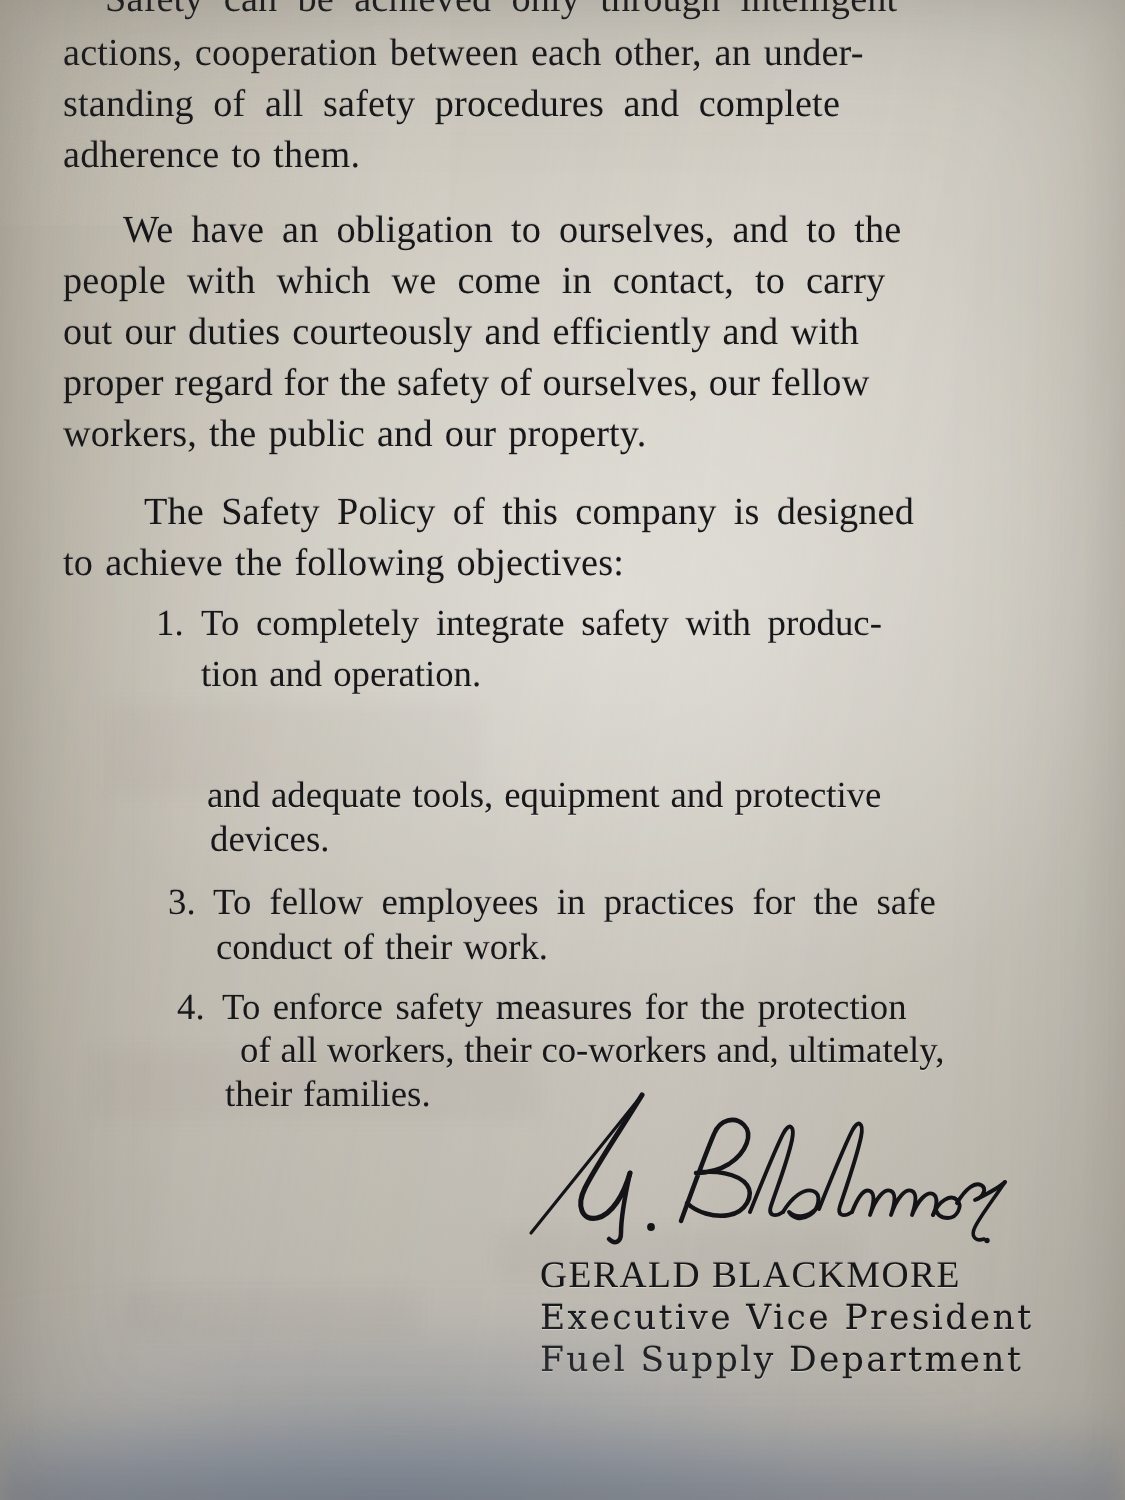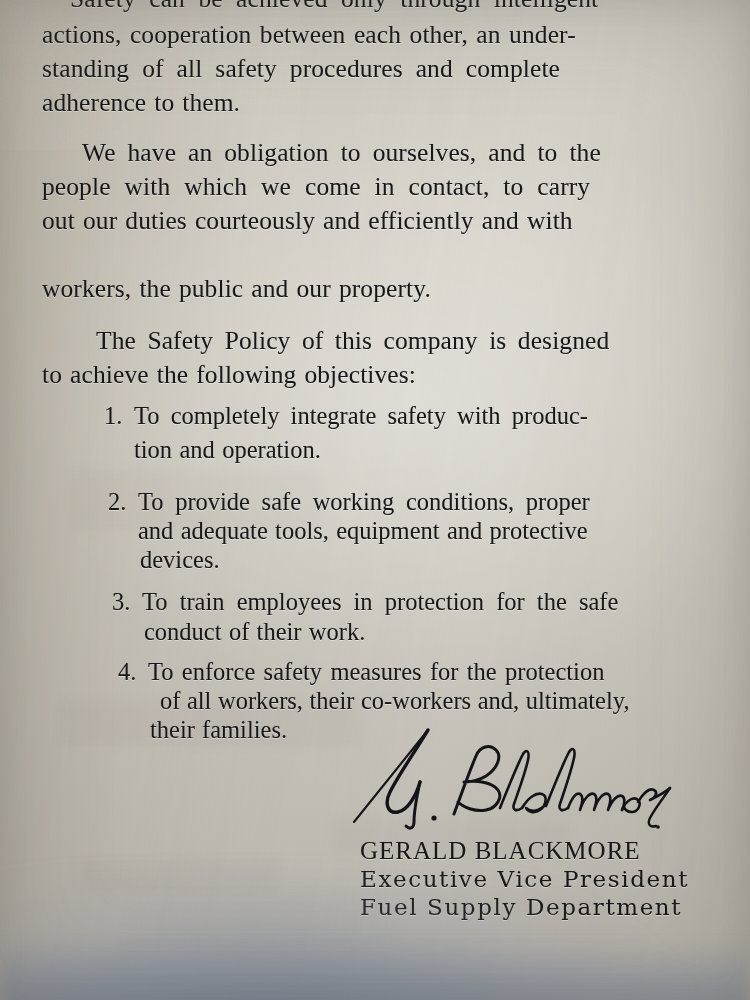--- a/index.html
+++ b/index.html
@@ -166,38 +166,36 @@
       <div class="ln body-ln" style="left:70px; top:-14px; word-spacing:7px;">Safety can be achieved only through intelligent</div>
     </div>
 
     <div class="ln body-ln" style="left:42px; top:22px; word-spacing:2.0px;">actions, cooperation between each other, an under-</div>
     <div class="ln body-ln" style="left:42px; top:56px; word-spacing:6.5px;">standing of all safety procedures and complete</div>
     <div class="ln body-ln" style="left:42px; top:90px; word-spacing:1.5px;">adherence to them.</div>
 
     <div class="ln body-ln" style="left:42px; top:174px; word-spacing:7.5px;">people with which we come in contact, to carry</div>
     <div class="ln body-ln" style="left:82px; top:140px; word-spacing:5.5px;">We have an obligation to ourselves, and to the</div>
     <div class="ln body-ln" style="left:42px; top:208px; word-spacing:1.6px;">out our duties courteously and efficiently and with</div>
+    <div class="ln body-ln" style="left:42px; top:242px; word-spacing:0.6px;">proper regard for the safety of ourselves, our fellow</div>
     <div class="ln body-ln" style="left:42px; top:276px; word-spacing:1.6px;">workers, the public and our property.</div>
 
     <div class="ln body-ln" style="left:96px; top:328px; word-spacing:5.0px;">The Safety Policy of this company is designed</div>
     <div class="ln body-ln" style="left:42px; top:362px; word-spacing:1.6px;">to achieve the following objectives:</div>
 
     <div class="ln list-ln" style="left:104px; top:404px; word-spacing:5.0px;">
       <span class="num">1.</span><span>To completely integrate safety with produc-</span>
     </div>
     <div class="ln list-ln" style="left:134px; top:438px; word-spacing:1.2px;">tion and operation.</div>
 
-    <div class="ln list-ln" style="left:108px; top:490px; word-spacing:5.5px;">
-      <span class="num">2.</span><span>To provide safe working conditions, proper</span>
-    </div>
     <div class="ln list-ln" style="left:138px; top:519px; word-spacing:1.2px;">and adequate tools, equipment and protective</div>
     <div class="ln list-ln" style="left:140px; top:548px; word-spacing:1.0px;">devices.</div>
 
     <div class="ln list-ln" style="left:112px; top:590px; word-spacing:6.0px;">
-      <span class="num">3.</span><span>To train employees in protection for the safe</span>
+      <span class="num">3.</span><span>To fellow employees in practices for the safe</span>
     </div>
     <div class="ln list-ln" style="left:144px; top:620px; word-spacing:1.2px;">conduct of their work.</div>
 
     <div class="ln list-ln" style="left:118px; top:660px; word-spacing:2.2px;">
       <span class="num">4.</span><span>To enforce safety measures for the protection</span>
     </div>
     <div class="ln list-ln" style="left:148px; top:689px; word-spacing:0.4px;margin-left:12px;">of all workers, their co-workers and, ultimately,</div>
     <div class="ln list-ln" style="left:150px; top:718px; word-spacing:1.0px;">their families.</div>
 
     <div class="ln sig-name" style="left:360px; top:838px;">GERALD BLACKMORE</div>

